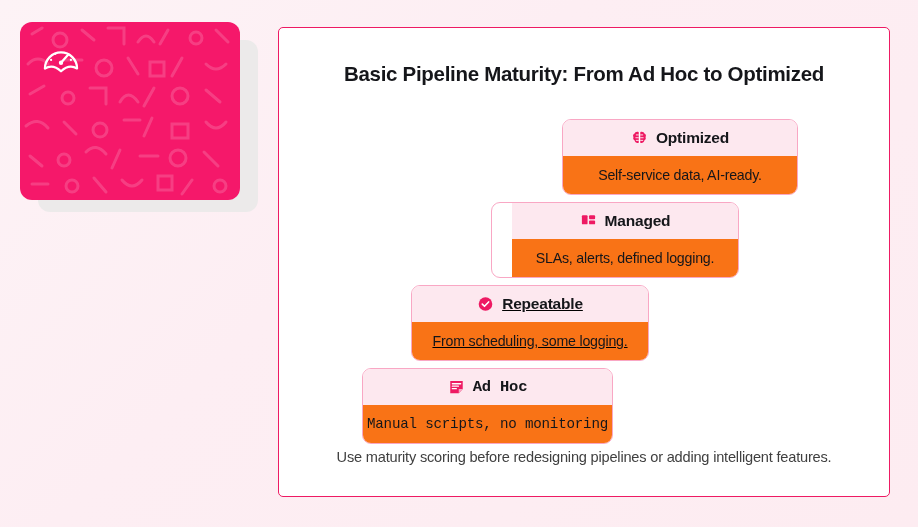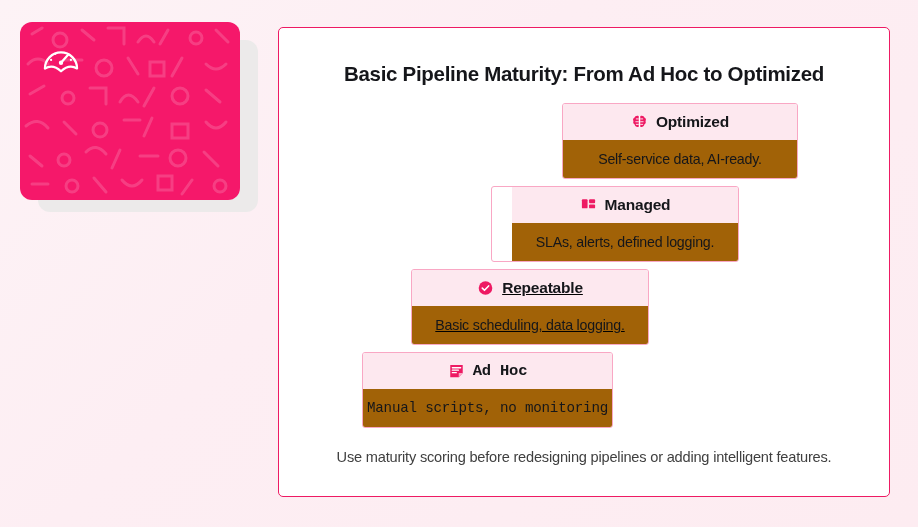--- a/index.html
+++ b/index.html
@@ -88,44 +88,45 @@
     font-weight: bold;
     color: #15161a;
     letter-spacing: -0.3px;
   }
 
   
   .stair-card {
     position: absolute;
     background: #ffffff;
     border: 1.2px solid #f9a7c4;
-    border-radius: 3px;
+    border-radius: 9px;
     box-sizing: border-box;
     overflow: hidden;
+    margin-top: 16px;
   }
   .card-head {
     background: #fde8ef;
     height: 36px;
     display: flex;
     align-items: center;
     justify-content: center;
     gap: 8px;
   }
   .card-head-label {
     font-size: 15.5px;
     font-weight: bold;
     color: #15161a;
     letter-spacing: -0.2px;
   }
   .card-body {
     height: 38px;
     display: flex;
     align-items: center;
     justify-content: center;
-    background: #a16207;
+    background: #f97316;
     padding: 0 10px;
   }
   .card-body-text {
     font-size: 14.2px;
     color: #15161a;
     letter-spacing: -0.2px;
     white-space: nowrap;
   }
   .card-icon {
     width: 17px;
@@ -256,21 +257,21 @@
 
     <div id="card-repeatable" class="stair-card">
       <div class="card-head">
         <svg class="card-icon" viewBox="0 0 18 18">
           <circle cx="9" cy="8.5" r="7.2" fill="#ee1a63"></circle>
           <path d="M5.6 8.6 l2.3 2.3 l4.4 -4.6" stroke="#ffffff" stroke-width="1.7" fill="none" stroke-linecap="round" stroke-linejoin="round"></path>
         </svg>
         <span class="card-head-label">Repeatable</span>
       </div>
       <div class="card-body">
-        <span class="card-body-text">Basic scheduling, data logging.</span>
+        <span class="card-body-text">From scheduling, some logging.</span>
       </div>
     </div>
 
     <div id="card-adhoc" class="stair-card">
       <div class="card-head">
         <svg class="card-icon" viewBox="0 0 18 18">
           <path d="M2.4 2 h13.2 v8.6 l-4.2 4.4 H2.4 Z" fill="#ee1a63"></path>
           <path d="M4.6 5 h8.8 M4.6 7.6 h6.4 M4.6 10.2 h4.2" stroke="#ffffff" stroke-width="1.4" stroke-linecap="round"></path>
           <path d="M15.6 10.6 h-4.2 v4.4 Z" fill="#f9a7c4"></path>
         </svg>

